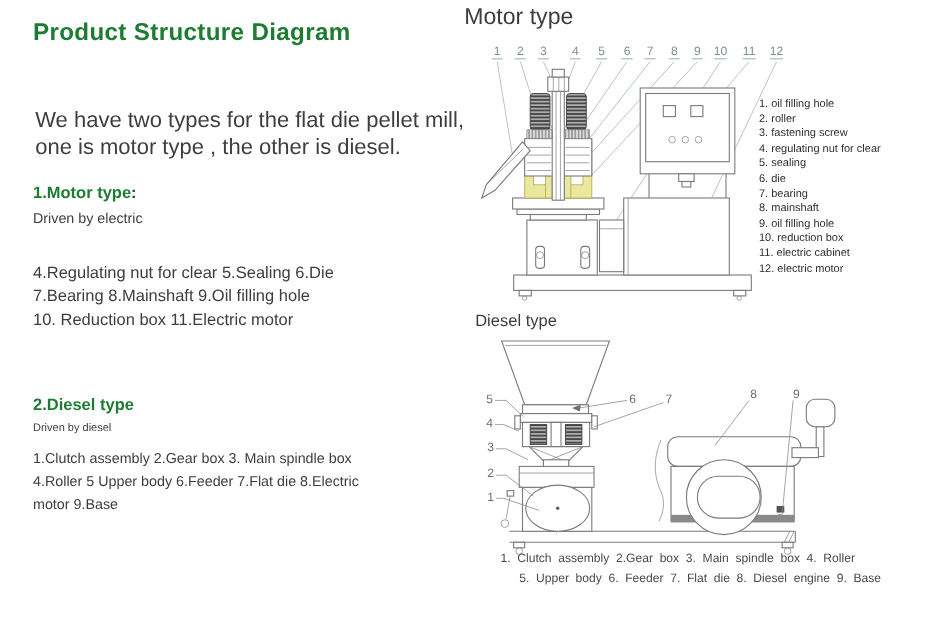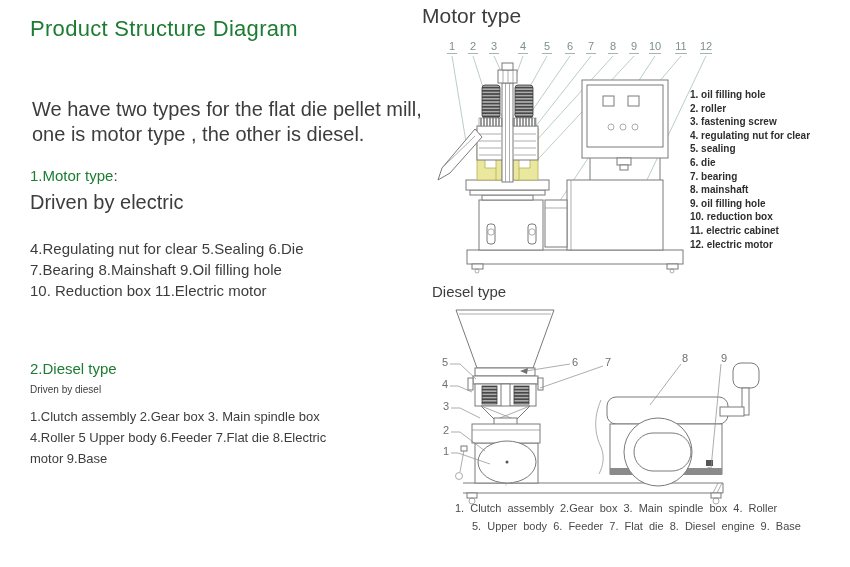--- a/index.html
+++ b/index.html
@@ -1,35 +1,35 @@
 <!DOCTYPE html>
 <html><head>
 <meta charset="utf-8">
 <style>
   html,body{margin:0;padding:0}
   body{
     width:850px;height:567px;background:#ffffff;position:relative;overflow:hidden;
     font-family:"Liberation Sans",sans-serif;color:#3d3d3d;
   }
   .abs{position:absolute}
-  #page-title{left:30px;top:16px;font-size:22px;font-weight:normal;color:#1c7c32;letter-spacing:.3px}
+  #page-title{left:30px;top:16px;font-size:22px;font-weight:bold;color:#1c7c32;letter-spacing:.3px}
   #intro{left:32px;top:97px;font-size:20px;line-height:25px}
-  .green-head{font-size:15px;font-weight:normal;color:#1c7c32}
+  .green-head{font-size:15px;font-weight:bold;color:#1c7c32}
   .colon{color:#3d3d3d}
   #motor-head{left:30px;top:167px}
-  #motor-driven{left:30px;top:191px;font-size:20px}
+  #motor-driven{left:30px;top:191px;font-size:13px}
   #motor-parts{left:30px;top:238px;font-size:15px;line-height:21px}
   #diesel-head{left:30px;top:360px}
   #diesel-driven{left:30px;top:384px;font-size:10px}
   #diesel-parts{left:30px;top:406px;font-size:13px;line-height:21px}
   #motor-type-label{left:422px;top:4px;font-size:21px}
   #diesel-type-label{left:432px;top:283px;font-size:15px}
   #motor-svg{left:430px;top:30px}
   #diesel-svg{left:430px;top:300px}
-  #motor-legend{left:690px;top:88px;font-size:10px;font-weight:bold;line-height:13.6px;color:#2e2e2e;white-space:nowrap}
+  #motor-legend{left:690px;top:88px;font-size:10px;font-weight:normal;line-height:13.6px;color:#2e2e2e;white-space:nowrap}
   #diesel-caption{left:455px;top:499px;font-size:11px;color:#4a4a4a;line-height:18px;word-spacing:3px;white-space:nowrap}
   #diesel-caption .l2{padding-left:17px}
   
   .ln{stroke:#7a7a7a;fill:none;stroke-width:1}
   .thin{stroke:#8b8b8b;fill:none;stroke-width:.7}
   .fw{fill:#ffffff;stroke:#7a7a7a;stroke-width:1}
   .yellow{fill:#eae89e;stroke:#b5ae57;stroke-width:.8}
   .callout-m{fill:#7d9183;font-size:11px}
   .lead-m{stroke:#a9c2b6;stroke-width:.8;fill:none}
   .under-m{stroke:#8fa399;stroke-width:.8}

